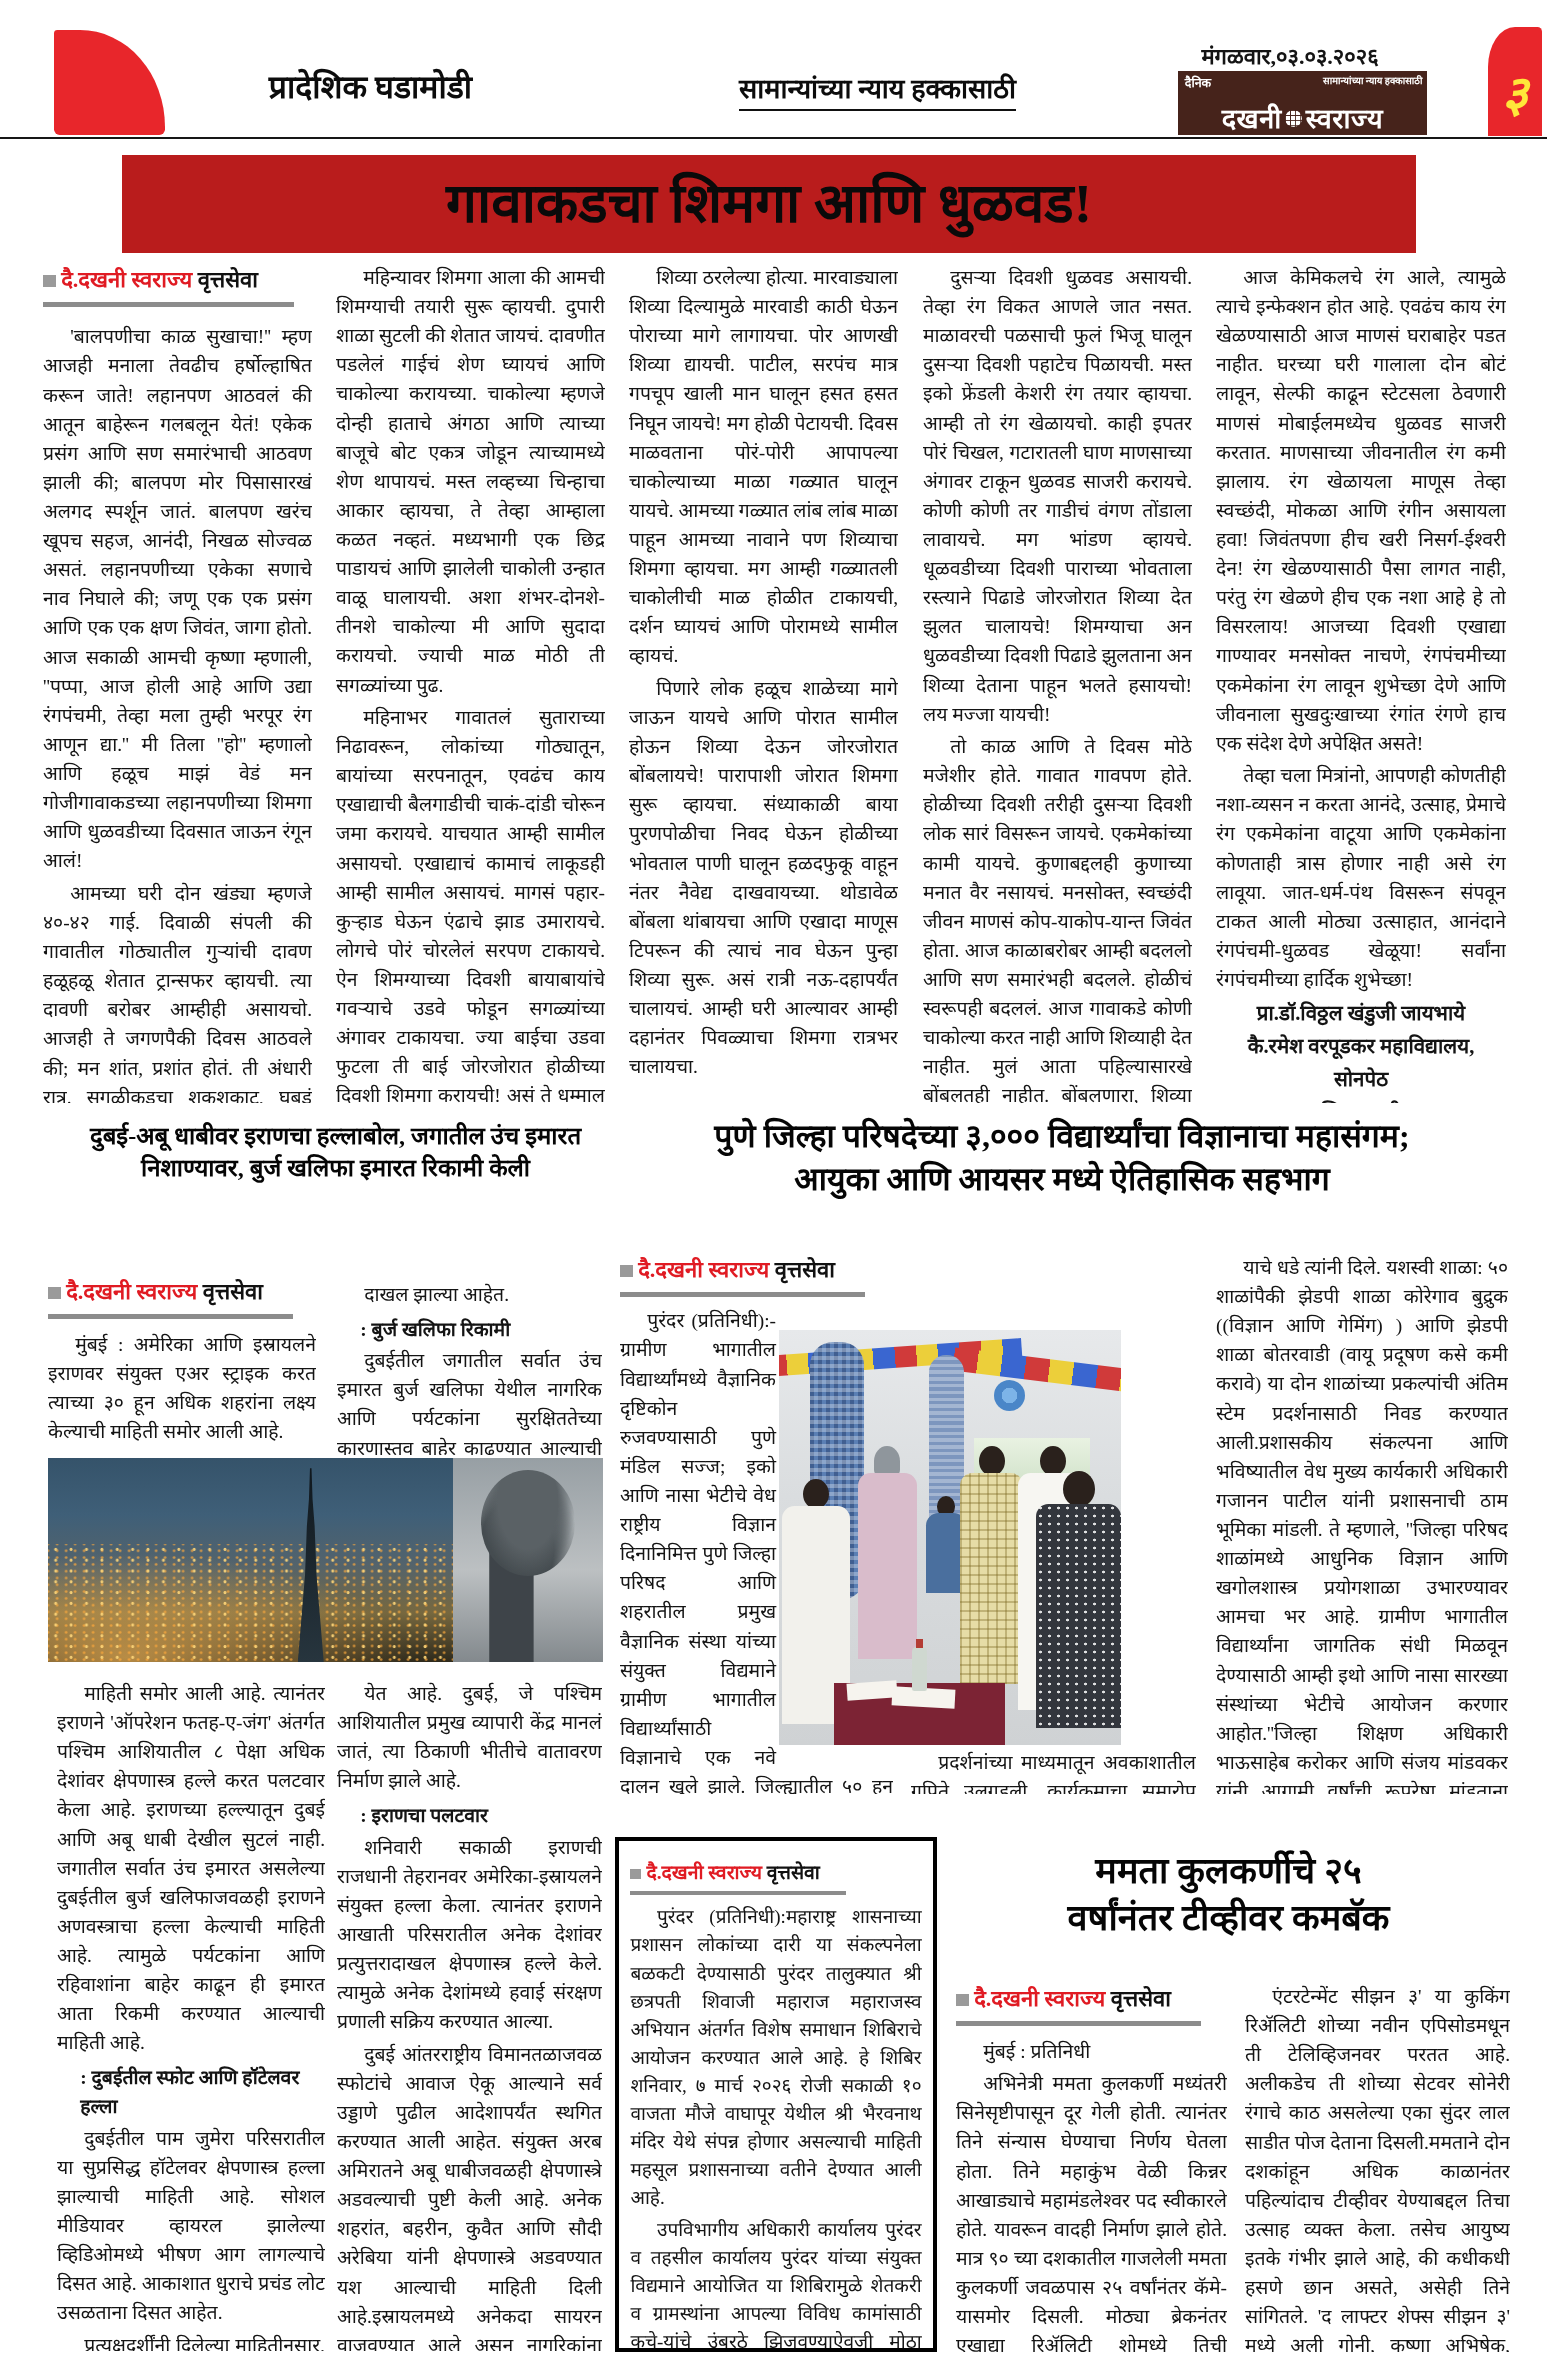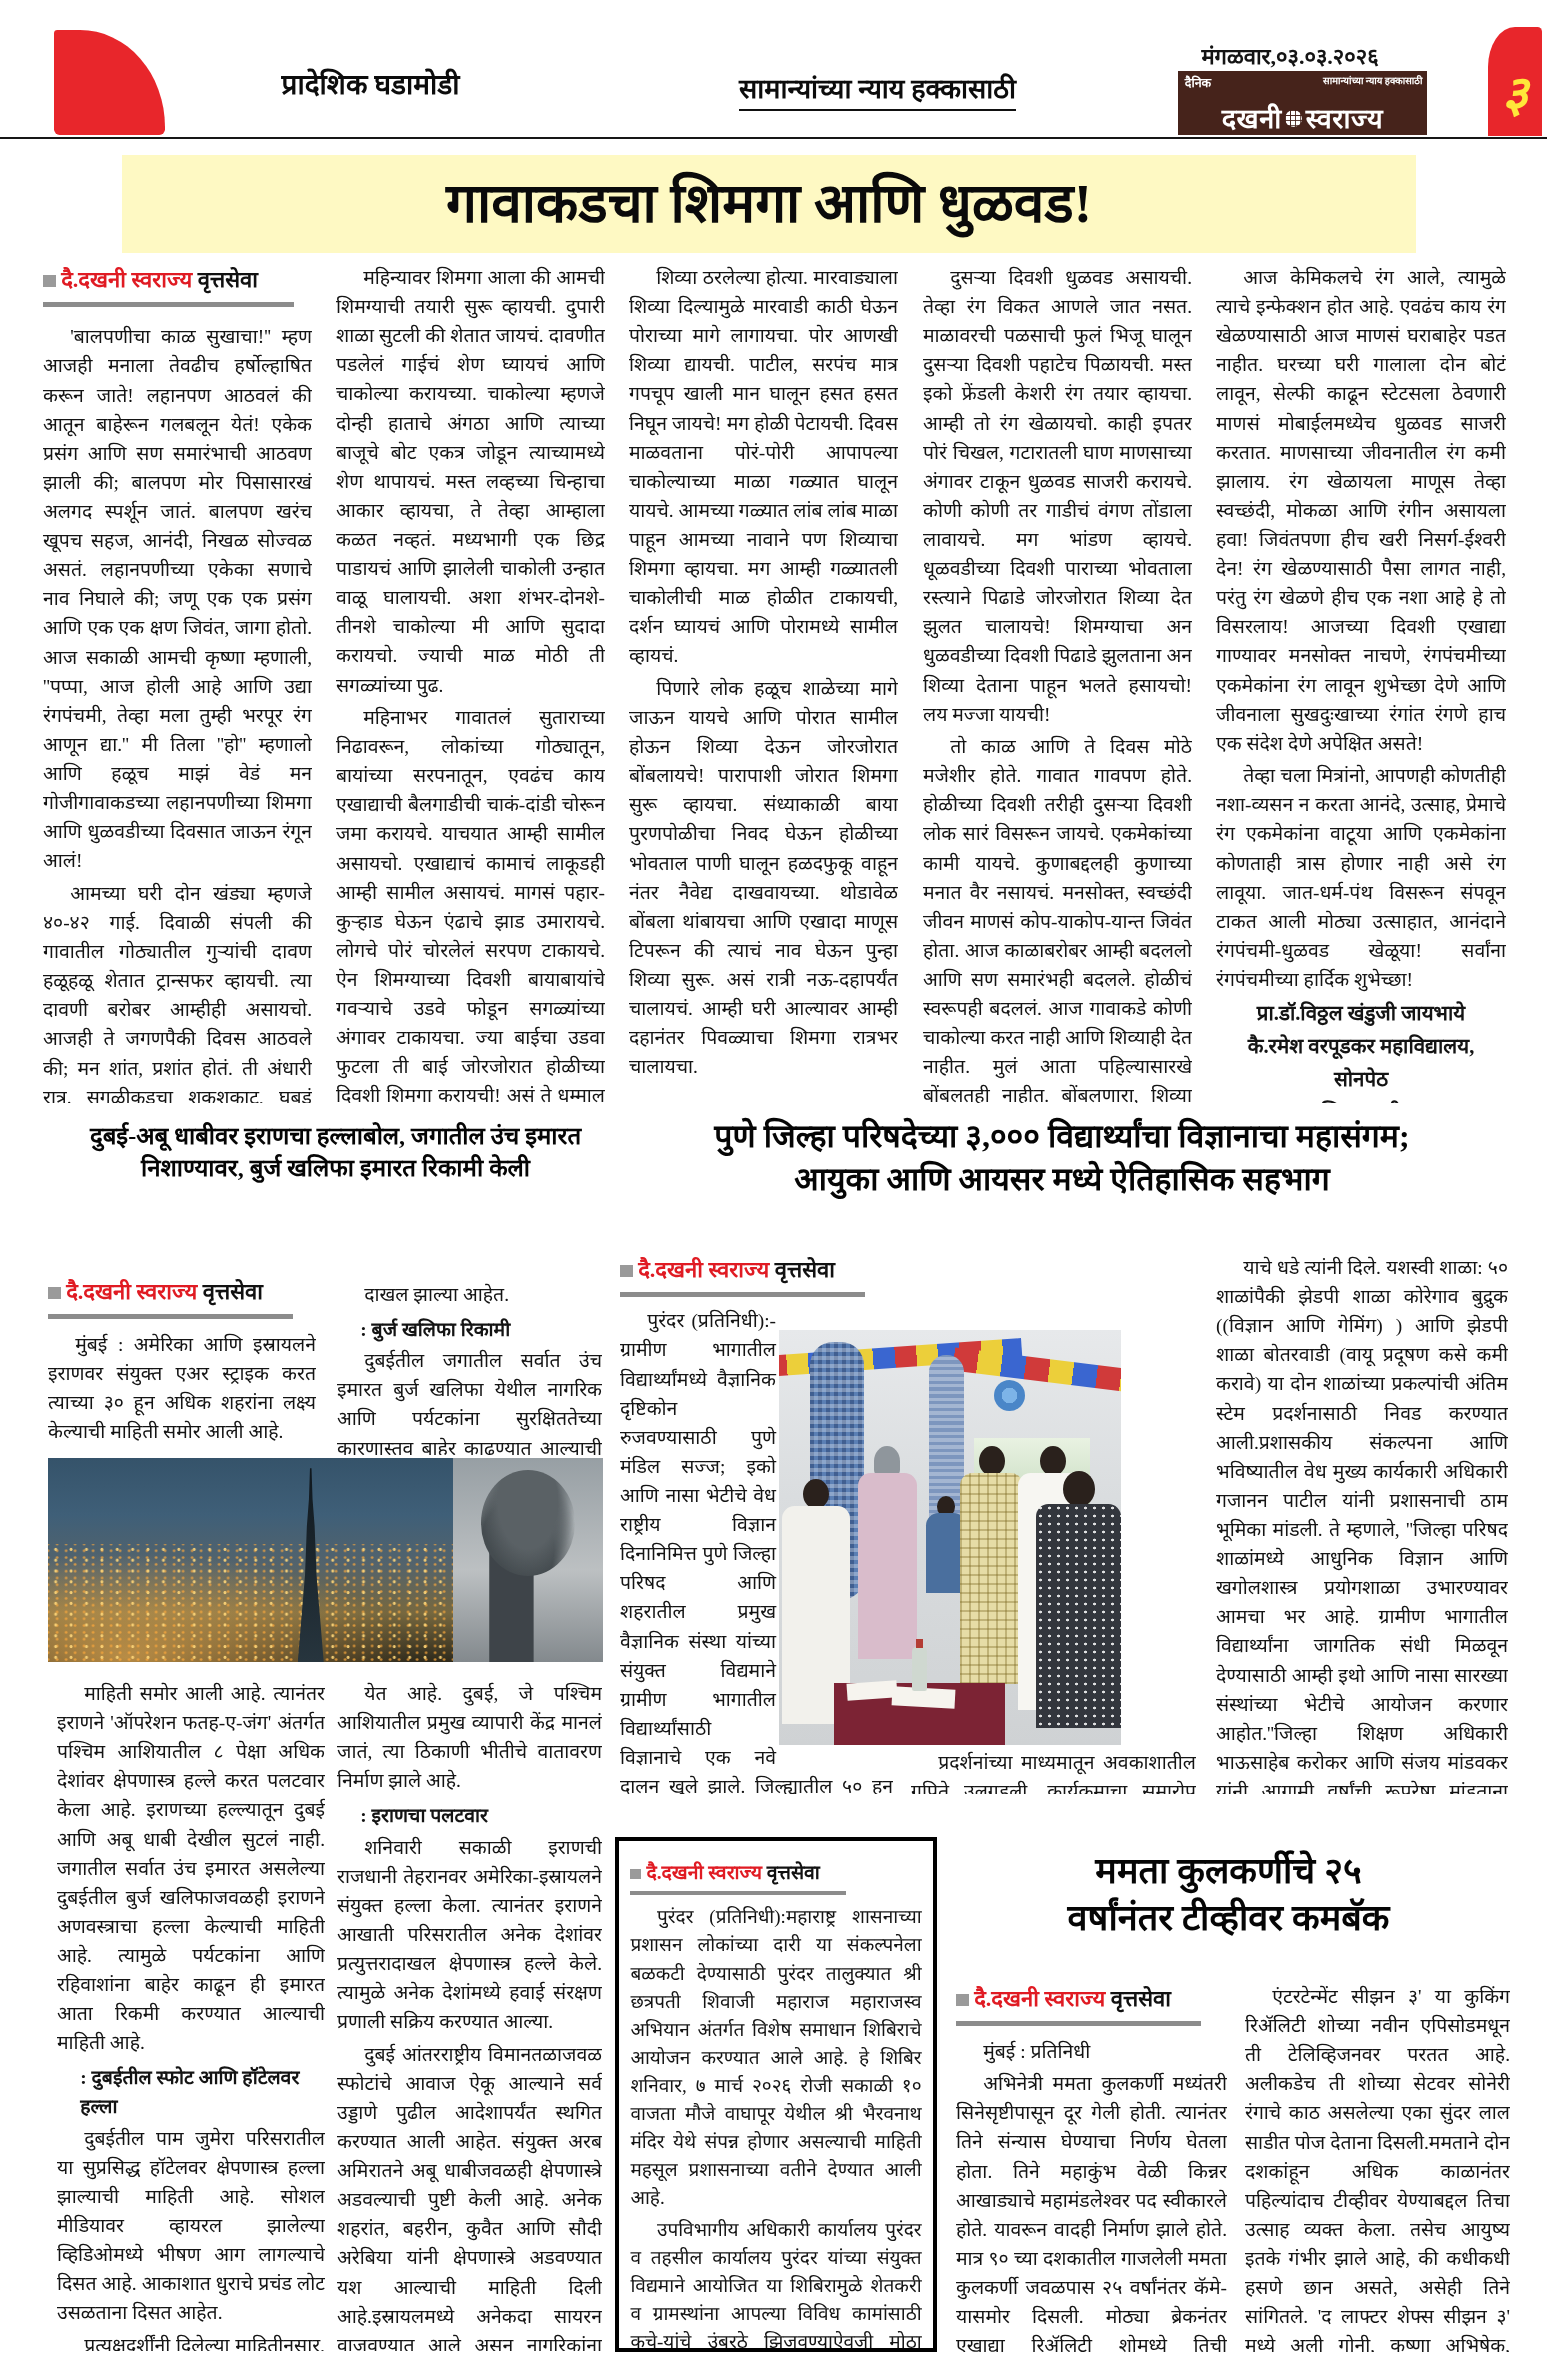--- a/index.html
+++ b/index.html
@@ -3,21 +3,21 @@
 <meta charset="utf-8">
 <style>
   html,body { margin:0; padding:0; background:#e9e9e9; }
   .page { position:relative; width:1548px; height:2377px; background:#ffffff;
           font-family:"Liberation Serif", serif; color:#141414; overflow:hidden; }
 
   
   .logo-mark { position:absolute; left:54px; top:30px; width:111px; height:105px;
                background:#e8262b; border-radius:3.4px 85px 5.7px 5.7px / 3.4px 97px 5.7px 5.7px; }
   .hdr-section { position:absolute; left:171px; top:64px; width:399px; text-align:center;
-                 font-size:28px; font-weight:800; color:#0c0c0c; }
+                 font-size:32px; font-weight:800; color:#0c0c0c; }
   .hdr-tagline { position:absolute; left:701px; top:69px; width:353px; text-align:center;
                  font-size:27px; font-weight:700; color:#0c0c0c; }
   .hdr-tagline span { border-bottom:2.3px solid #111; padding-bottom:4.6px; }
   .hdr-date { position:absolute; left:1162px; top:40px; width:256px; text-align:center;
               font-size:22px; font-weight:700; }
   .masthead { position:absolute; left:1178px; top:71px; width:249px; height:64px;
               background:#46231b; color:#fff; }
   .mh-dainik { position:absolute; left:6.8px; top:3.4px; font-size:12.5px; font-weight:700;font-family:Liberation Serif, serif; }
   .mh-tag { position:absolute; right:4.6px; top:3.4px; font-size:9.7px; font-weight:700; }
   .mh-main { position:absolute; left:0; right:0; bottom:2.3px; text-align:center;
@@ -28,21 +28,21 @@
                             linear-gradient(90deg, #46231b 1.1px, transparent 1.1px);
            background-size:100% 5.1px, 5.1px 100%; }
   .page-tab { position:absolute; left:1488px; top:27px; width:54px; height:109px;
               background:#e8262b; border-radius:27px 4.6px 0 0 / 40px 4.6px 0 0; }
   .page-tab .num { position:absolute; left:0; right:0; bottom:10.3px; text-align:center;
                    color:#ffe73a; font-size:50px; font-weight:800; font-style:italic; }
   .hdr-rule { position:absolute; left:0; top:137px; width:1548px; height:2.3px; background:#161616; }
 
   
   .band { position:absolute; left:122px; top:155px; width:1294px; height:98px;
-          background:#fef9c3; }
+          background:#b91c1c; }
   .band .h1 { width:100%; text-align:center; font-size:55px; font-weight:800;
               line-height:98px; color:#0a0a0a; }
 
   
   .col { position:absolute; overflow:hidden; font-size:19.4px; line-height:1.5; text-align:justify; }
   .para { margin:0 0 3.4px 0; text-indent:1.4em; }
   .subhead { margin:5.7px 0 2.3px 1.2em; font-weight:700; font-size:19.4px; text-align:left; }
   .credit-line { margin:2.3px 0; text-indent:0; text-align:center; font-weight:700; font-size:20.5px; }
 
   .byline { white-space:nowrap; font-size:22px; font-weight:700; }

